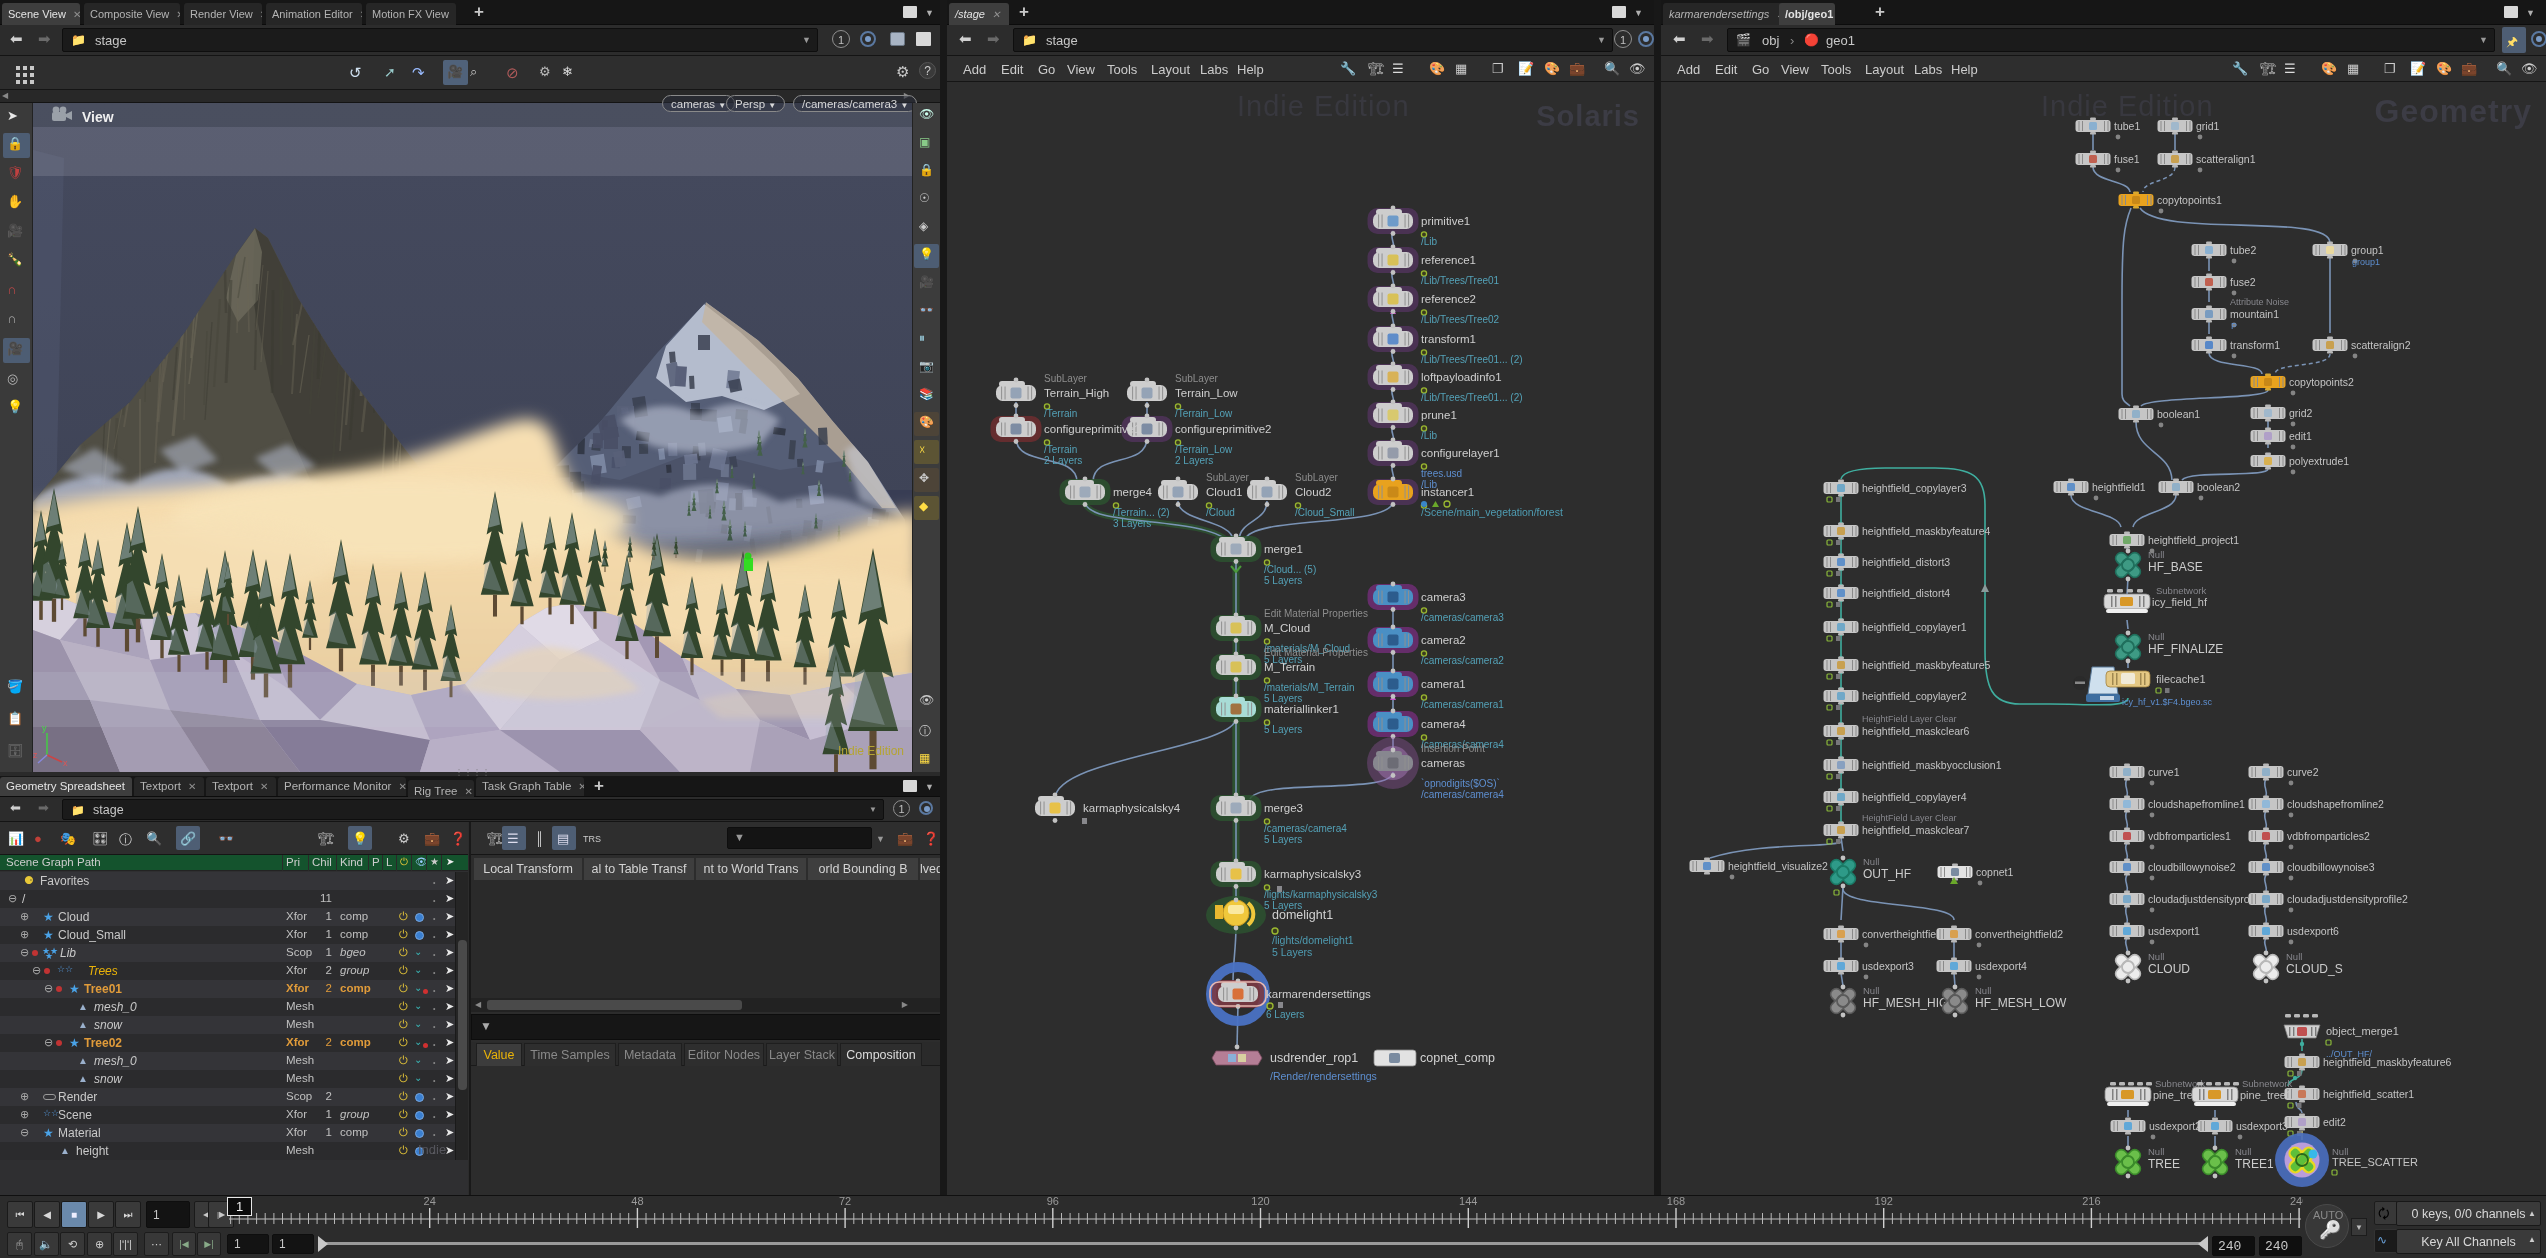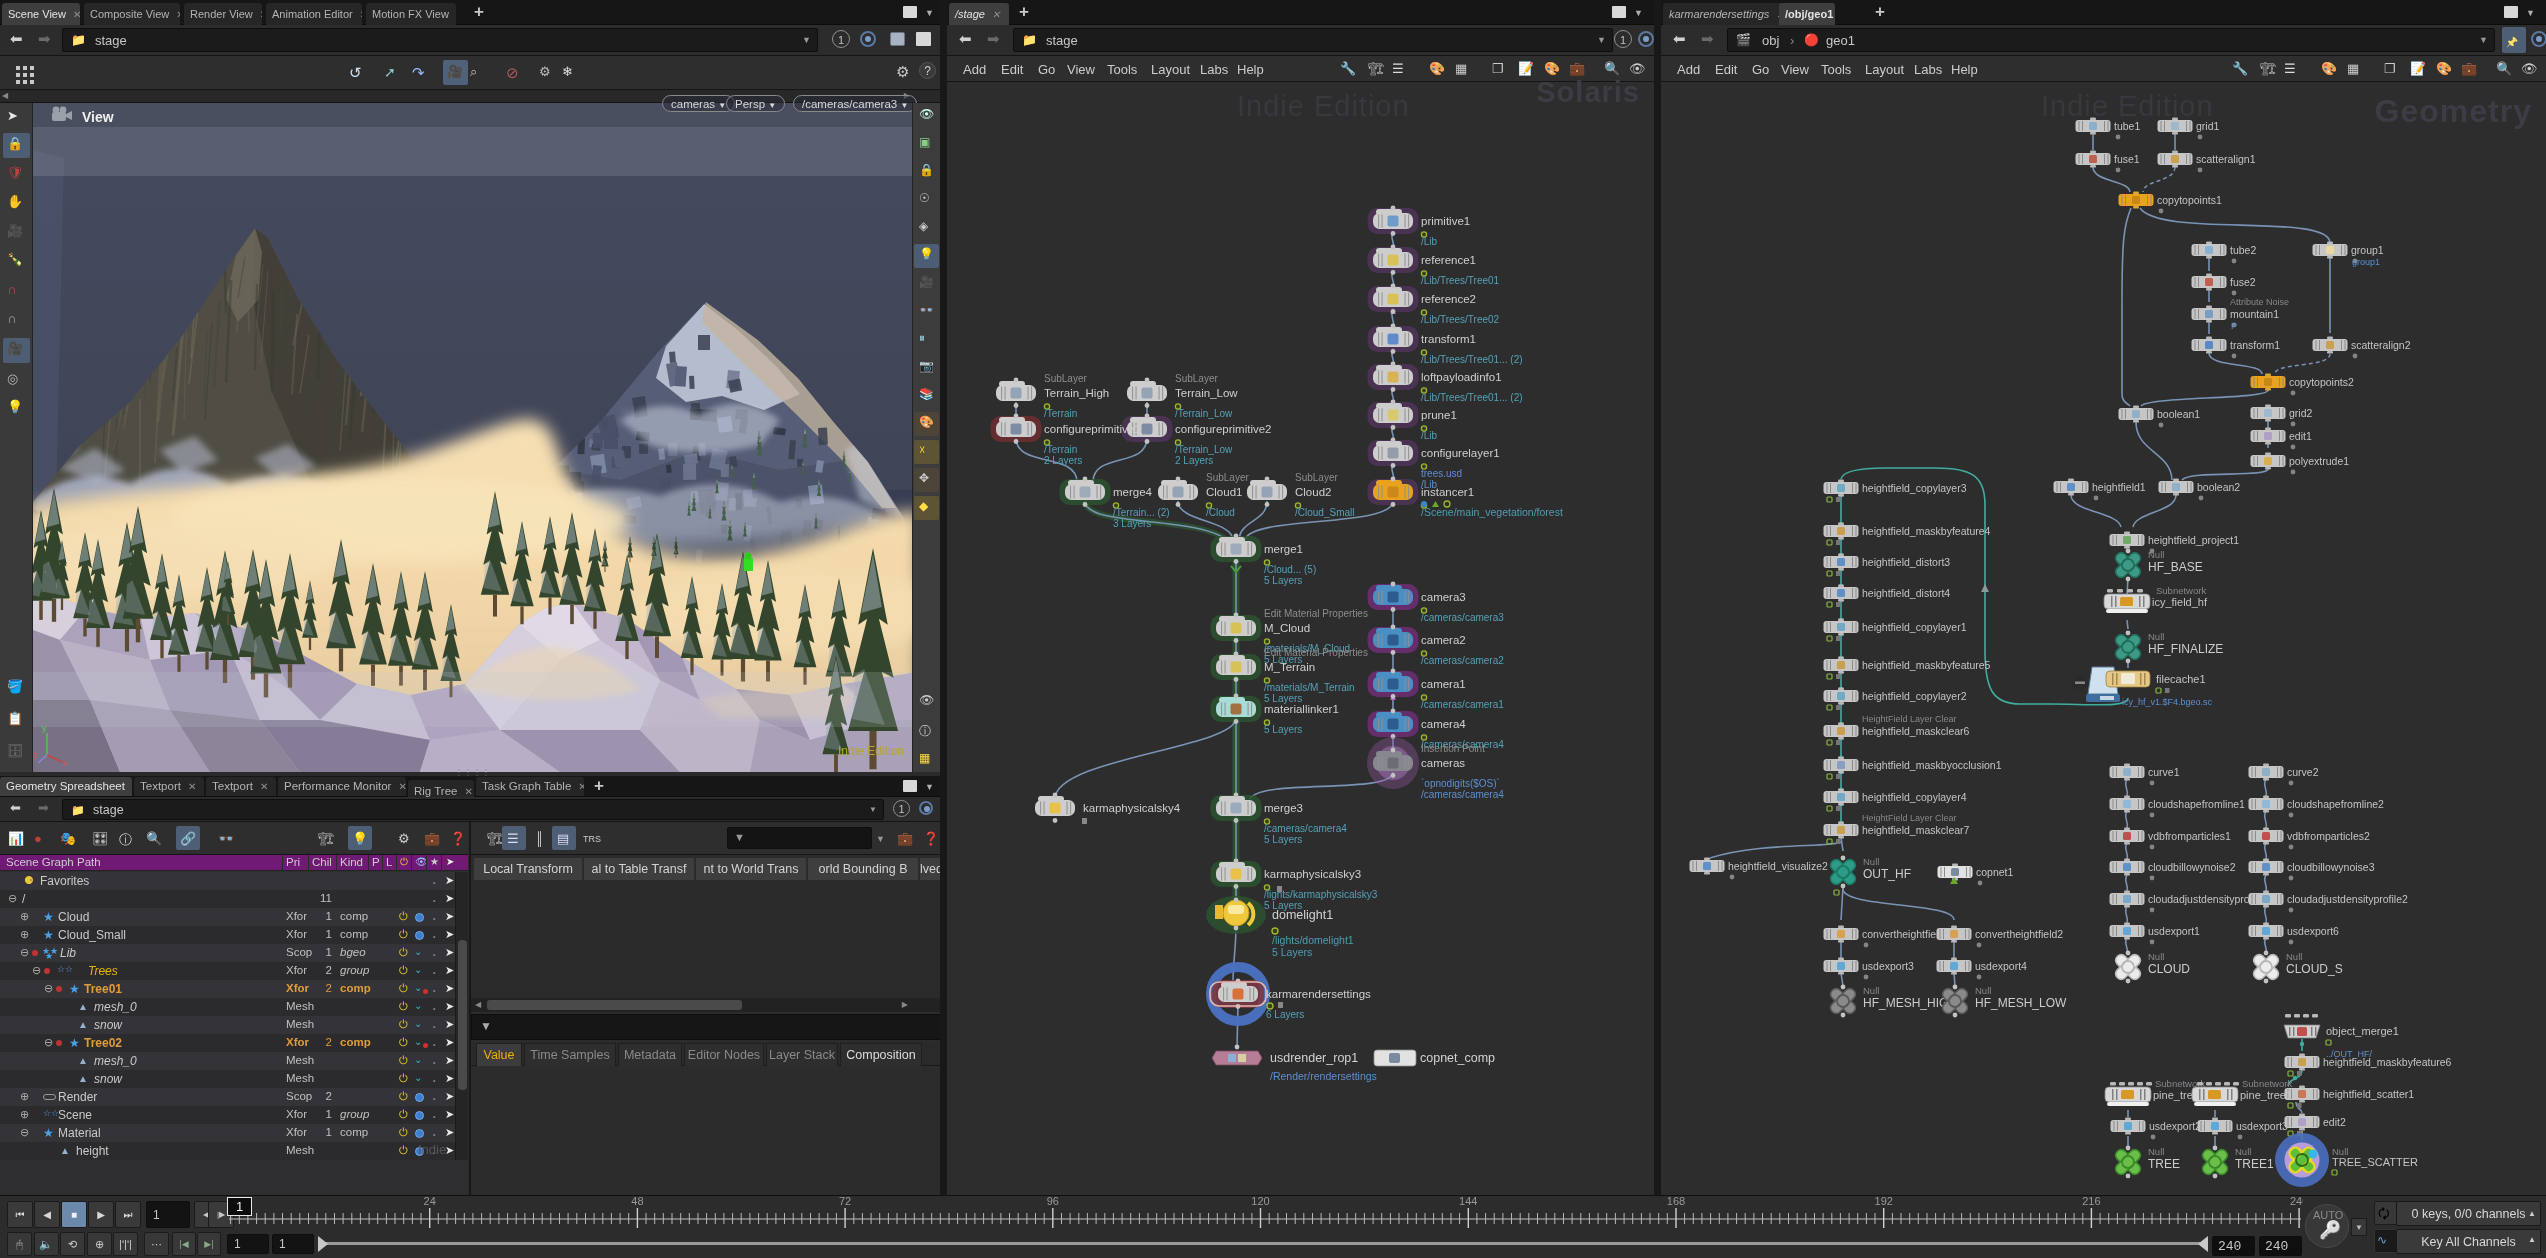--- a/index.html
+++ b/index.html
@@ -496,21 +496,21 @@
 <div class="abs" style="left:176px;top:4px;width:24px;height:24px;background:#4e5e74;border-radius:2px"></div>
 <div class="icon" style="left:180px;top:9px;font-size:13px;color:#dde">🔗</div>
 <div class="icon" style="left:218px;top:9px;font-size:13px;color:#bbb">👓</div>
 <div class="icon" style="left:318px;top:9px;font-size:13px;color:#bbb">🏗</div>
 <div class="abs" style="left:348px;top:4px;width:24px;height:24px;background:#4e5e74;border-radius:2px"></div>
 <div class="icon" style="left:352px;top:9px;font-size:13px;color:#ffd">💡</div>
 <div class="icon" style="left:398px;top:9px;font-size:13px;color:#ccc">⚙</div>
 <div class="icon" style="left:424px;top:9px;font-size:13px;color:#cb8">💼</div>
 <div class="icon" style="left:450px;top:9px;font-size:13px;color:#ccc">❓</div>
 </div>
-<div class="abs" style="left:0;top:33px;width:468px;height:16px;background:#701a75;border-bottom:1px solid #232323;color:#cccccc;font-size:11.5px">
+<div class="abs" style="left:0;top:33px;width:468px;height:16px;background:#14532d;border-bottom:1px solid #232323;color:#cccccc;font-size:11.5px">
 <span style="position:absolute;left:6px;top:1px">Scene Graph Path</span>
 <span style="position:absolute;left:286px;top:1px">Pri</span>
 <span style="position:absolute;left:312px;top:1px">Chil</span>
 <span style="position:absolute;left:340px;top:1px">Kind</span>
 <span style="position:absolute;left:372px;top:1px">P</span>
 <span style="position:absolute;left:386px;top:1px">L</span>
 <span style="position:absolute;left:400px;top:1px;color:#e8c838;font-size:10px">⏻</span>
 <span style="position:absolute;left:415px;top:1px;color:#9cf;font-size:10px">👁</span>
 <span style="position:absolute;left:430px;top:1px;color:#ccc;font-size:10px">★</span>
 <span style="position:absolute;left:446px;top:1px;color:#eee;font-size:10px">➤</span>
@@ -788,21 +788,21 @@
 <div class="icon" style="left:482px;top:5px;font-size:13px;color:#e66">🎨</div>
 <div class="icon" style="left:508px;top:5px;font-size:13px;color:#ccc">▦</div>
 <div class="icon" style="left:545px;top:5px;font-size:13px;color:#ccc">❐</div>
 <div class="icon" style="left:571px;top:5px;font-size:13px;color:#dc6">📝</div>
 <div class="icon" style="left:597px;top:5px;font-size:13px;color:#6c9">🎨</div>
 <div class="icon" style="left:622px;top:5px;font-size:13px;color:#ca6">💼</div>
 <div class="icon" style="left:657px;top:5px;font-size:13px;color:#ccc">🔍</div>
 <div class="icon" style="left:682px;top:5px;font-size:13px;color:#ccc">👁</div>
 </div>
 <div class="wm" style="left:290px;top:90px">Indie Edition</div>
-<div class="wm wmb" style="right:14px;top:76px">Solaris</div>
+<div class="wm wmb" style="right:14px;top:100px">Solaris</div>
 <svg class="abs" style="left:0;top:82px" width="707" height="1113" viewBox="947 82 707 1113">
       <path d="M1085,501 C1085,528 1200,515 1228,541" fill="none" stroke="#2d5230" stroke-width="6" opacity="0.85"></path>
       <path d="M1236,560 L1236,905" fill="none" stroke="#2d5230" stroke-width="7" opacity="0.85"></path>
       <path d="M1236,718 L1236,800" fill="none" stroke="#2d5230" stroke-width="7" opacity="0.85"></path>
       <path d="M1016,402 L1016,420" fill="none" stroke="#7a93b5" stroke-width="1.6" opacity="1"></path>
       <path d="M1147,402 L1147,420" fill="none" stroke="#7a93b5" stroke-width="1.6" opacity="1"></path>
       <path d="M1016,438 C1016,468 1077,452 1077,482" fill="none" stroke="#7a93b5" stroke-width="1.6" opacity="1"></path>
       <path d="M1147,438 C1147,468 1093,452 1093,482" fill="none" stroke="#7a93b5" stroke-width="1.6" opacity="1"></path>
       <path d="M1085,501 C1085,528 1200,515 1228,541" fill="none" stroke="#7a93b5" stroke-width="1.6" opacity="1"></path>
       <path d="M1178,501 C1178,522 1232,520 1233,540" fill="none" stroke="#7a93b5" stroke-width="1.6" opacity="1"></path>

